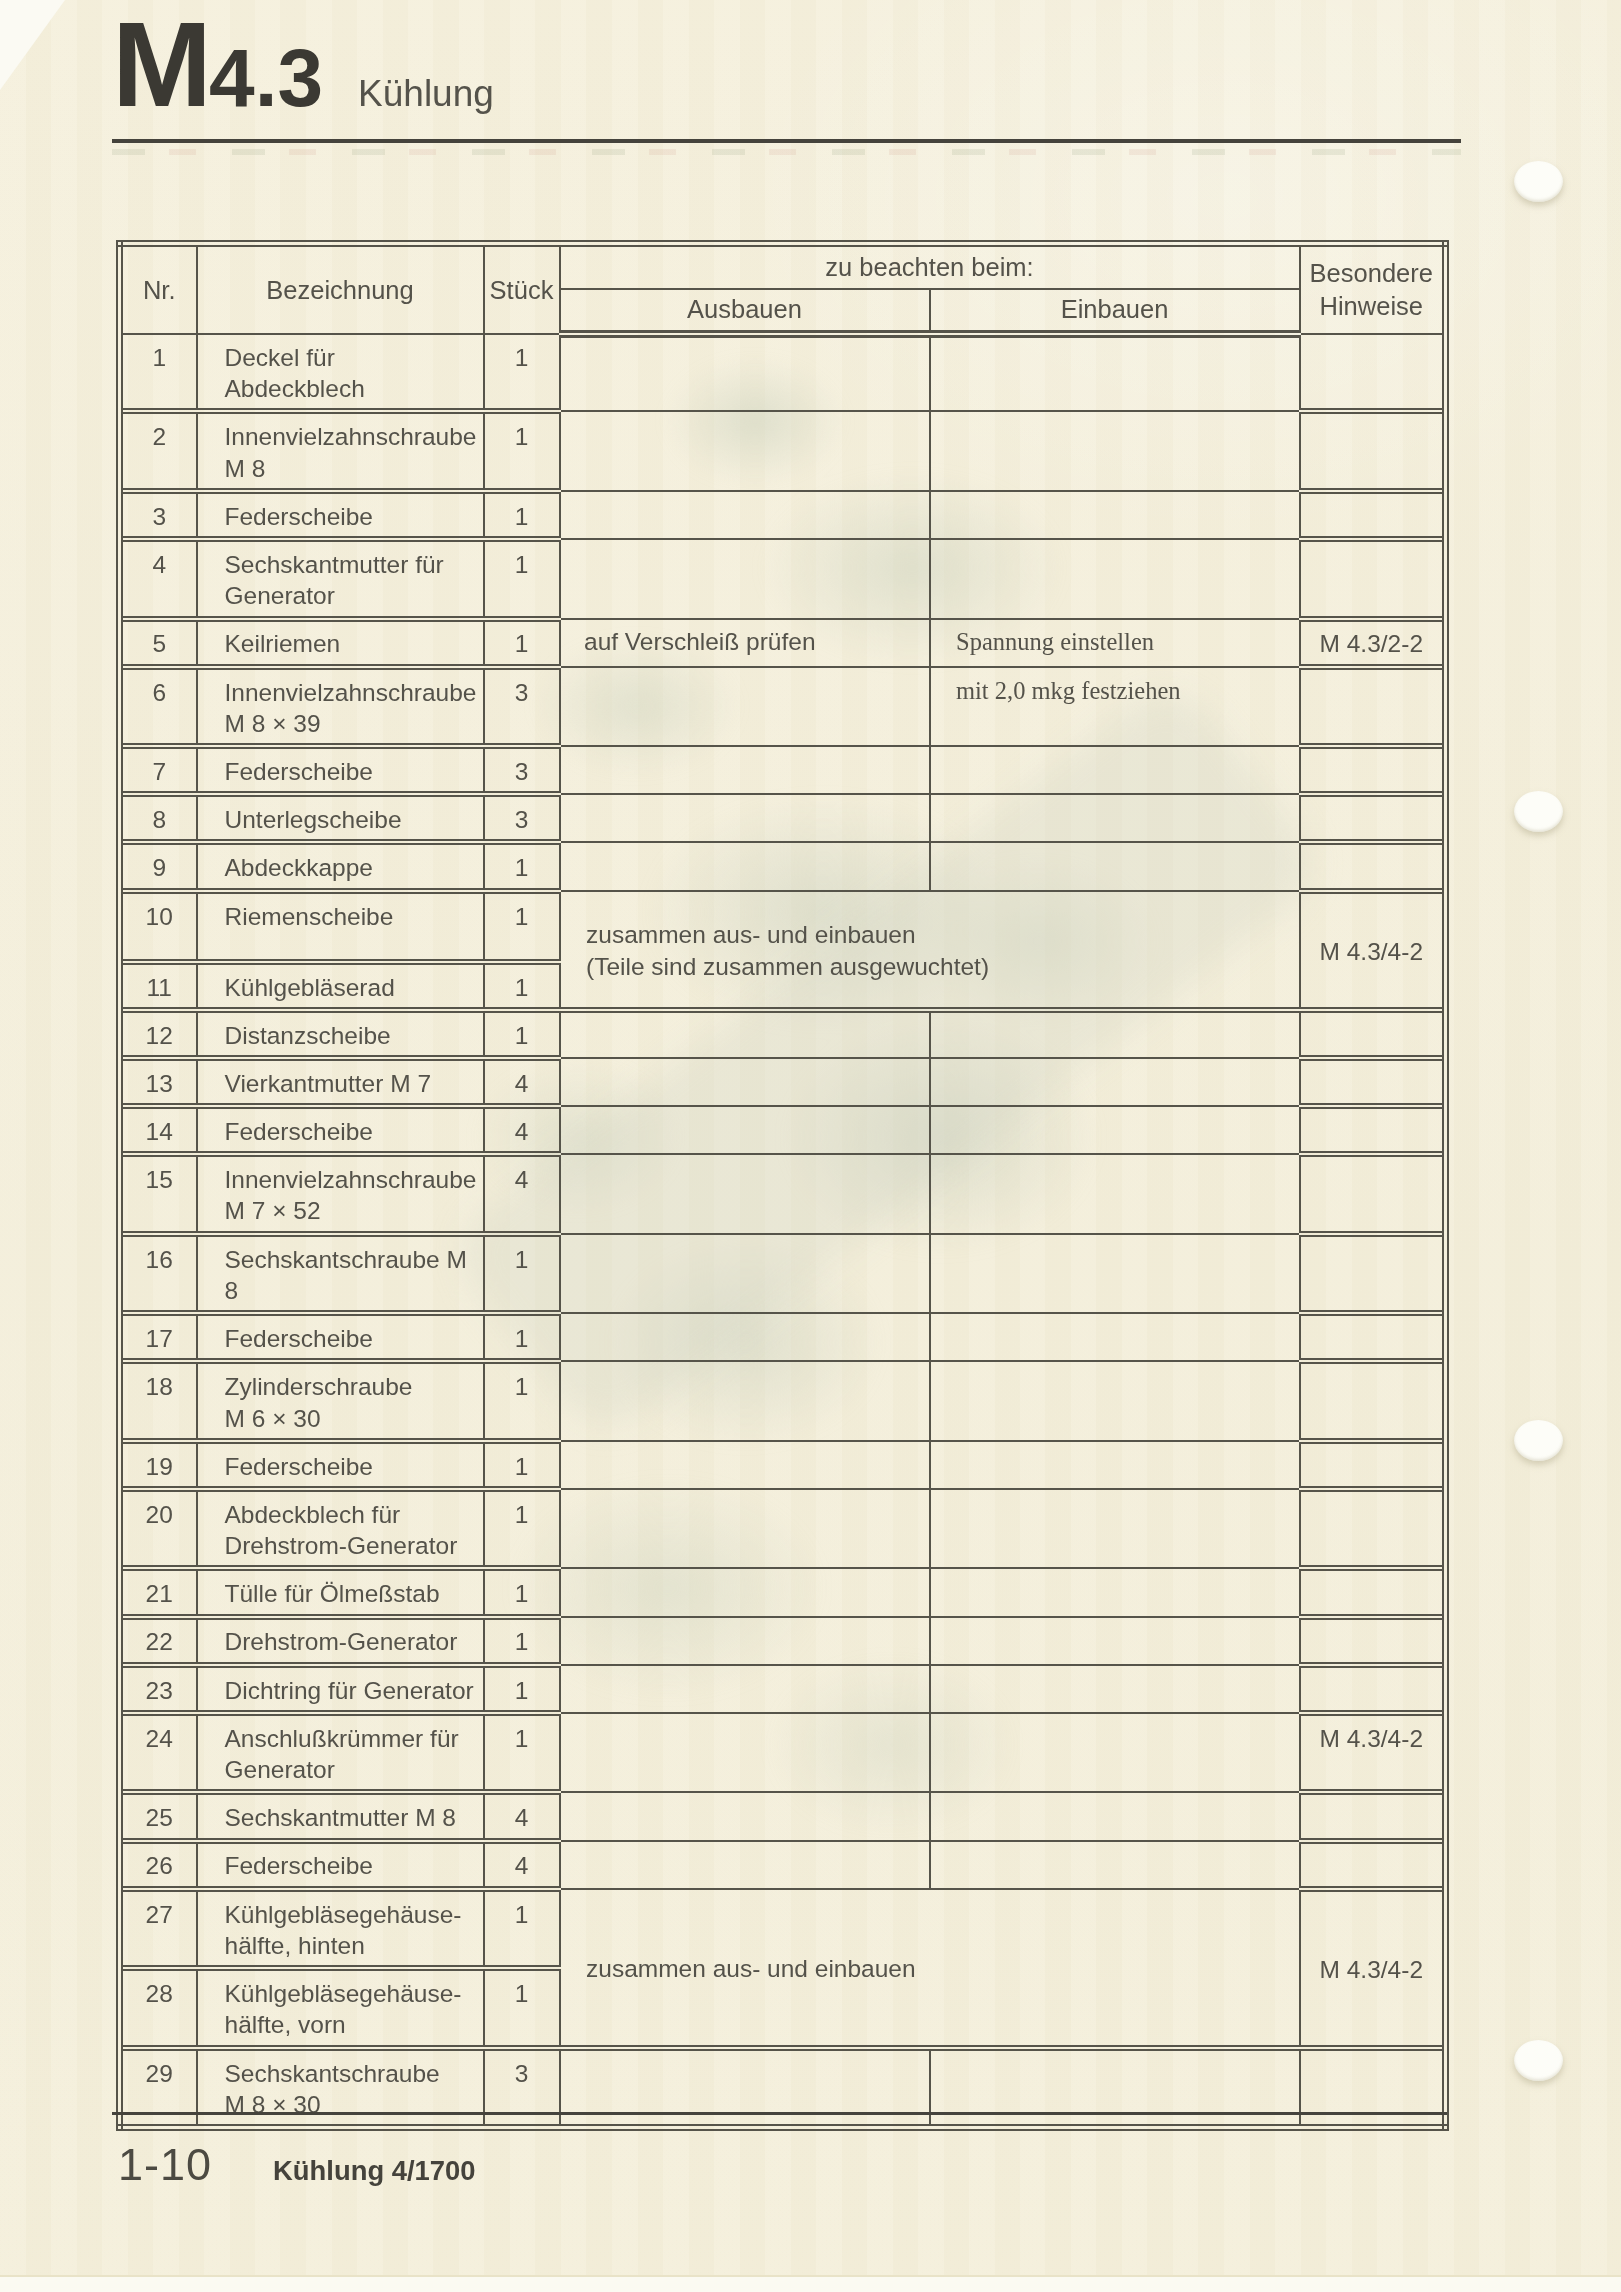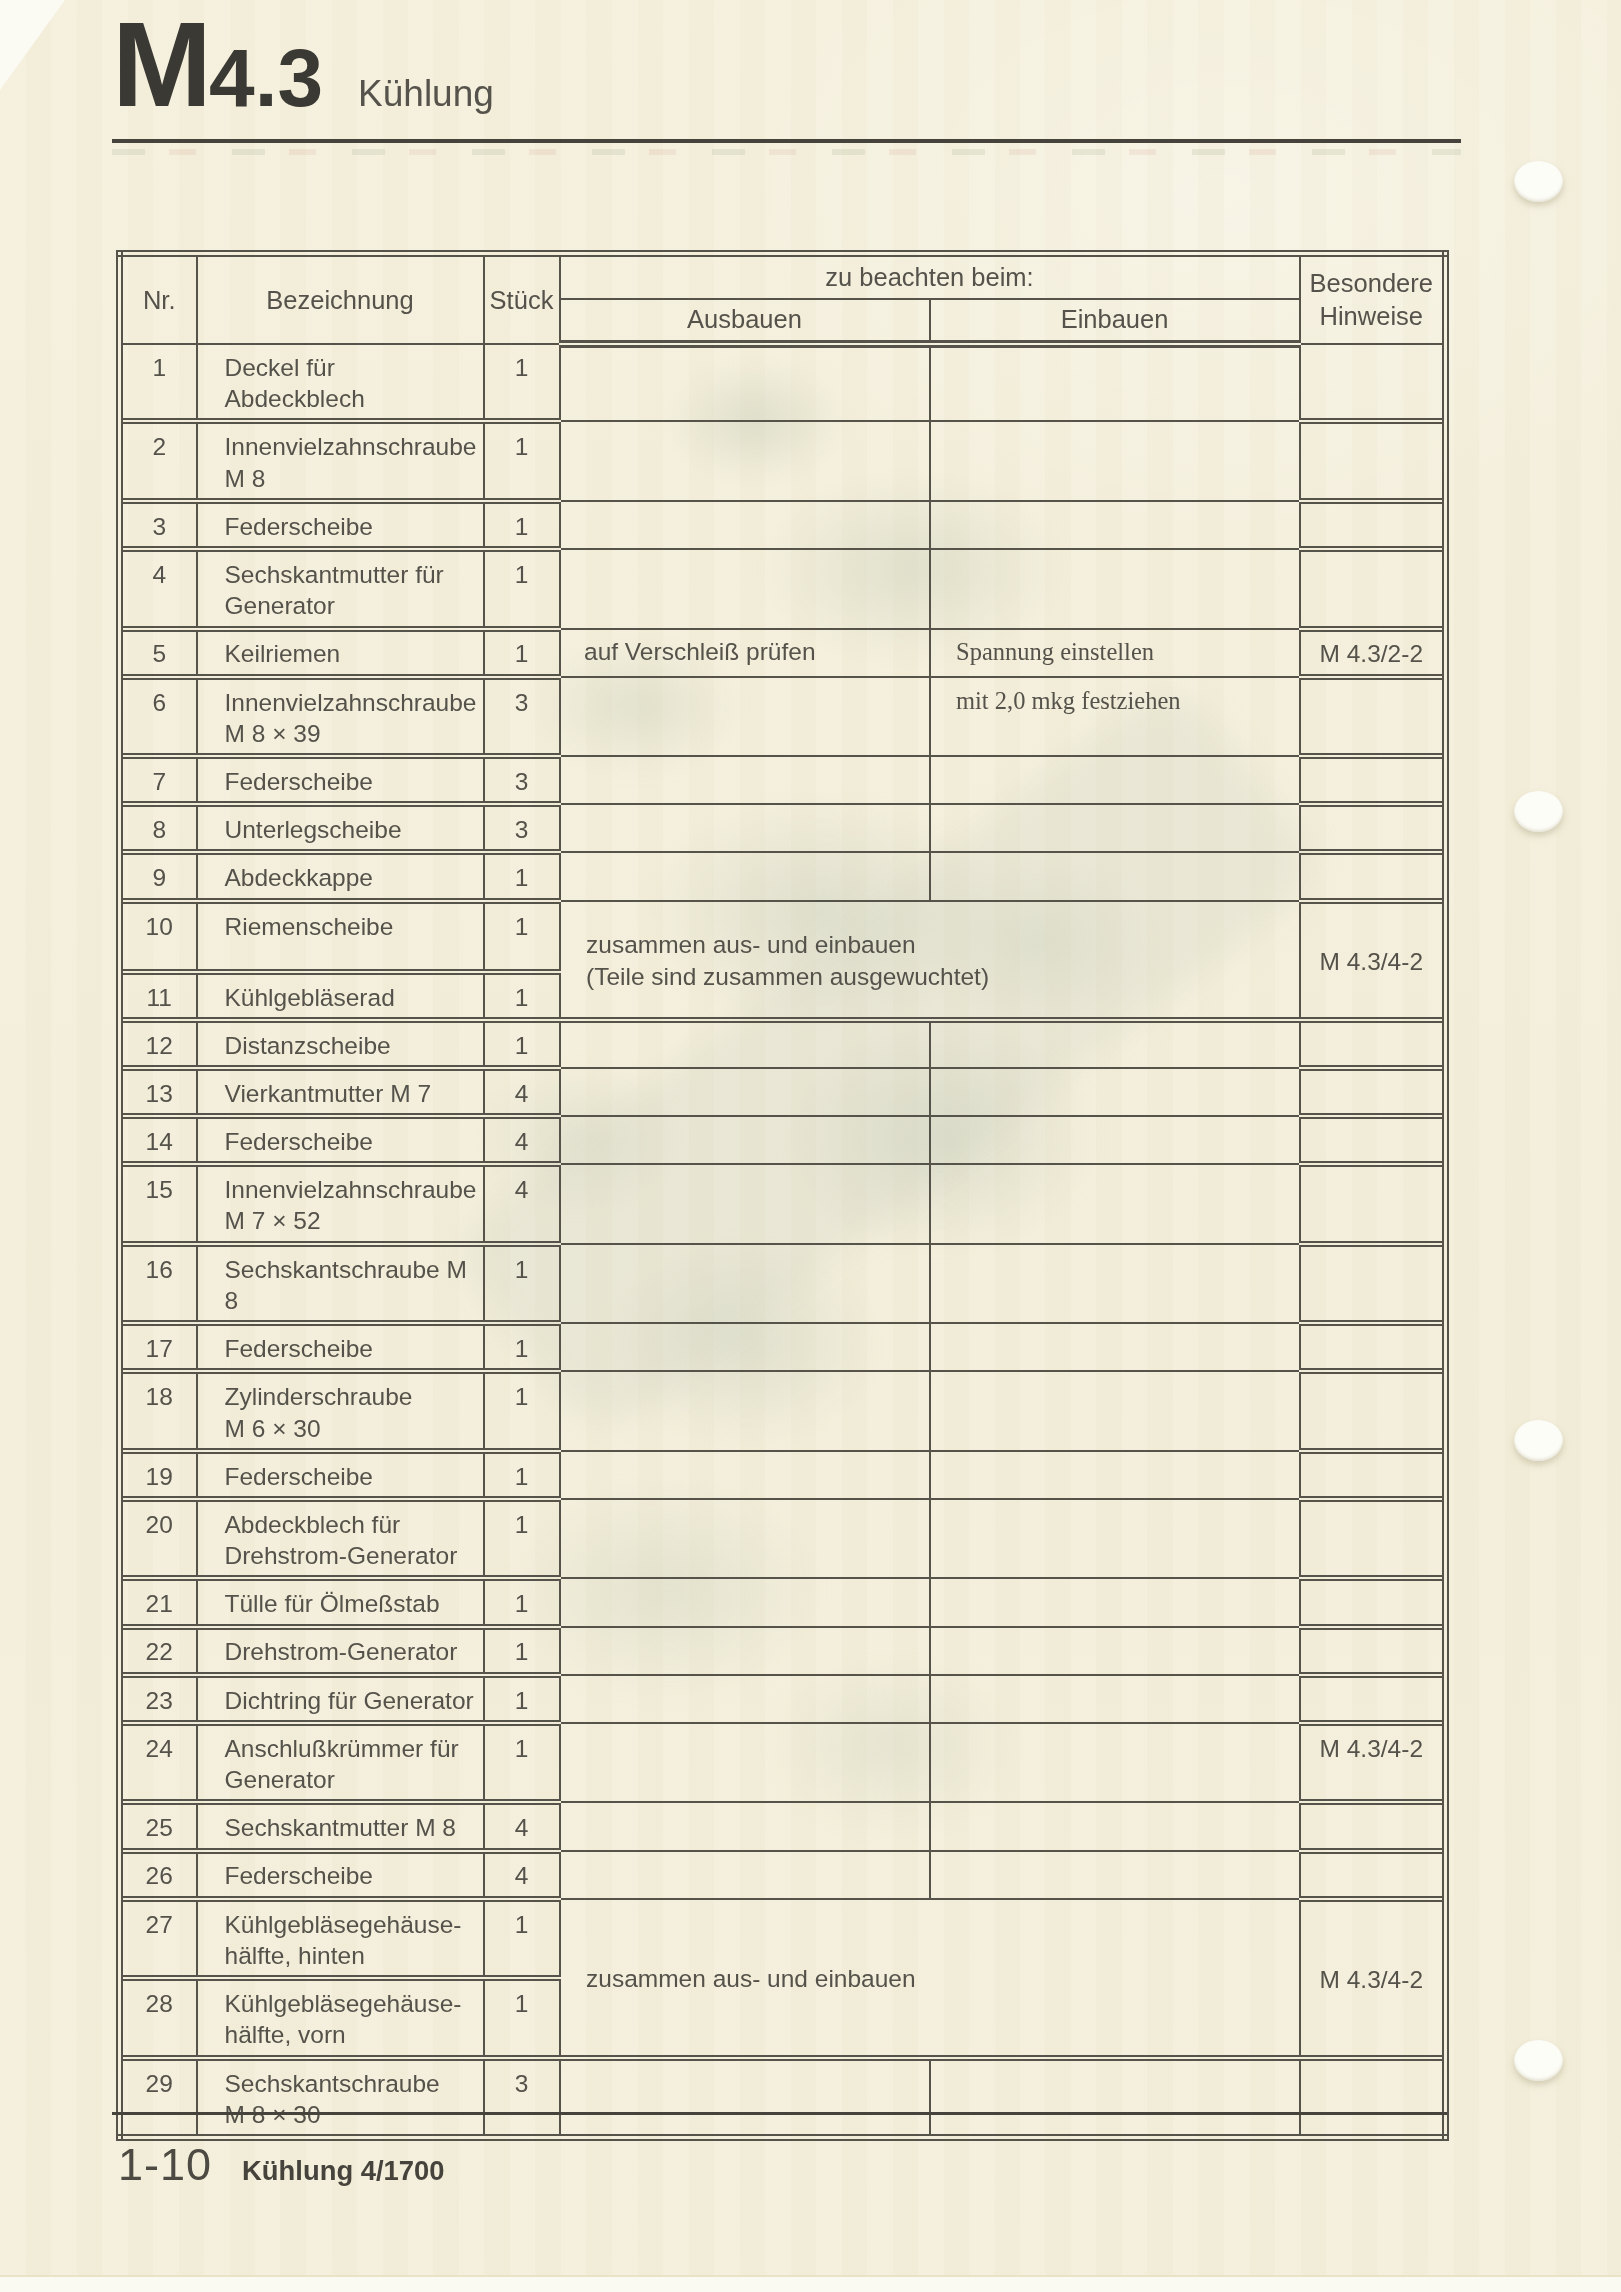--- a/index.html
+++ b/index.html
@@ -59,21 +59,21 @@
   .t-sub{font-size:37px;color:#55534b;margin-left:35px;line-height:1;}
   .title-rule{position:absolute;left:112px;top:139px;width:1349px;height:3.9px;background:#45433c;}
   .ghost-dashes{
     position:absolute;left:112px;top:149px;width:1349px;height:5.9px;opacity:.45;pointer-events:none;
     background:repeating-linear-gradient(90deg,
       rgba(140,155,120,.35) 0 33px, transparent 33px 57px,
       rgba(190,120,105,.25) 57px 84px, transparent 84px 120px);
   }
   
   table.parts{
-    position:absolute;left:116px;top:250px;width:1327px;
+    position:absolute;left:116px;top:240px;width:1327px;
     border-collapse:collapse;table-layout:fixed;
     border:7.8px double var(--bd);
     background:transparent;
   }
   col.w-nr{width:77px;}  col.w-name{width:287px;} col.w-qty{width:76px;}
   col.w-aus{width:370px;} col.w-ein{width:370px;} col.w-hin{width:146px;}
   .parts th,.parts td{
     border:2px solid var(--bd);
     font-size:24.5px;line-height:1.28;color:var(--ink);
     white-space:pre-line;vertical-align:top;
@@ -93,21 +93,21 @@
   td.c-qty{text-align:center;border-bottom:6.9px double var(--bd);}
   td.c-aus{padding-left:23.5px;border-bottom:2px solid var(--bd);}
   td.c-ein{padding-left:25.5px;border-bottom:2px solid var(--bd);font-family:Liberation Serif, serif;}
   td.c-hin{text-align:center;border-bottom:6.9px double var(--bd);}
   td.c-merged{padding-left:25.5px;vertical-align:middle;border-bottom:6.9px double var(--bd);border-radius:12px;}
   td.c-hin-mid{vertical-align:middle;}
   
   .footer-rule{position:absolute;left:112px;top:2112px;width:1335px;height:2.9px;background:#45433c;}
   .footer{
     position:absolute;left:118px;top:2139px;
-    display:flex;align-items:baseline;gap:30px;
+    display:flex;align-items:baseline;gap:61px;
   }
   .f-page{font-size:45px;color:#4c4a42;letter-spacing:1px;}
   .f-caption{font-size:27.4px;font-weight:bold;color:#45433c;}
   
   .hole{
     position:absolute;left:1514px;width:49px;height:41px;border-radius:50%;
     background:#fdfdf8;box-shadow:0 3.9px 5.9px rgba(185,178,150,.55), inset 0 -2px 2.9px rgba(200,195,170,.4);
     pointer-events:none;
   }
   .hole.h1{top:161px;} .hole.h2{top:791px;} .hole.h3{top:1420px;} .hole.h4{top:2040px;}

